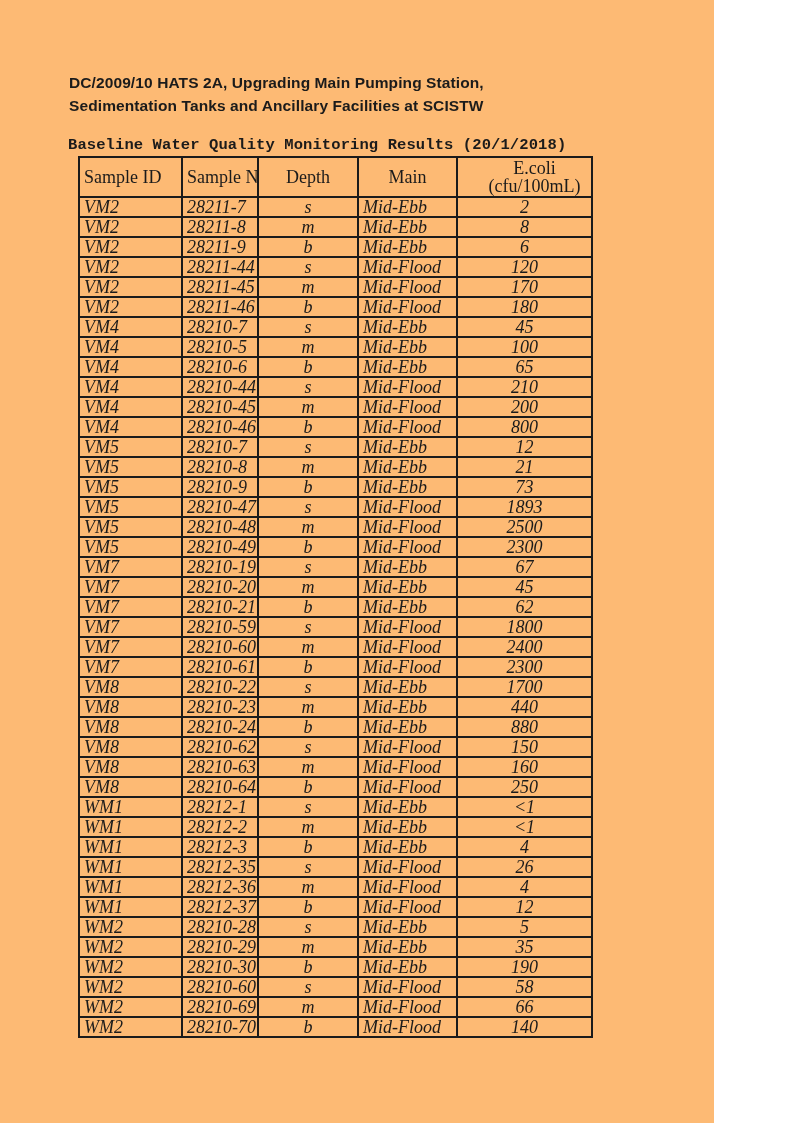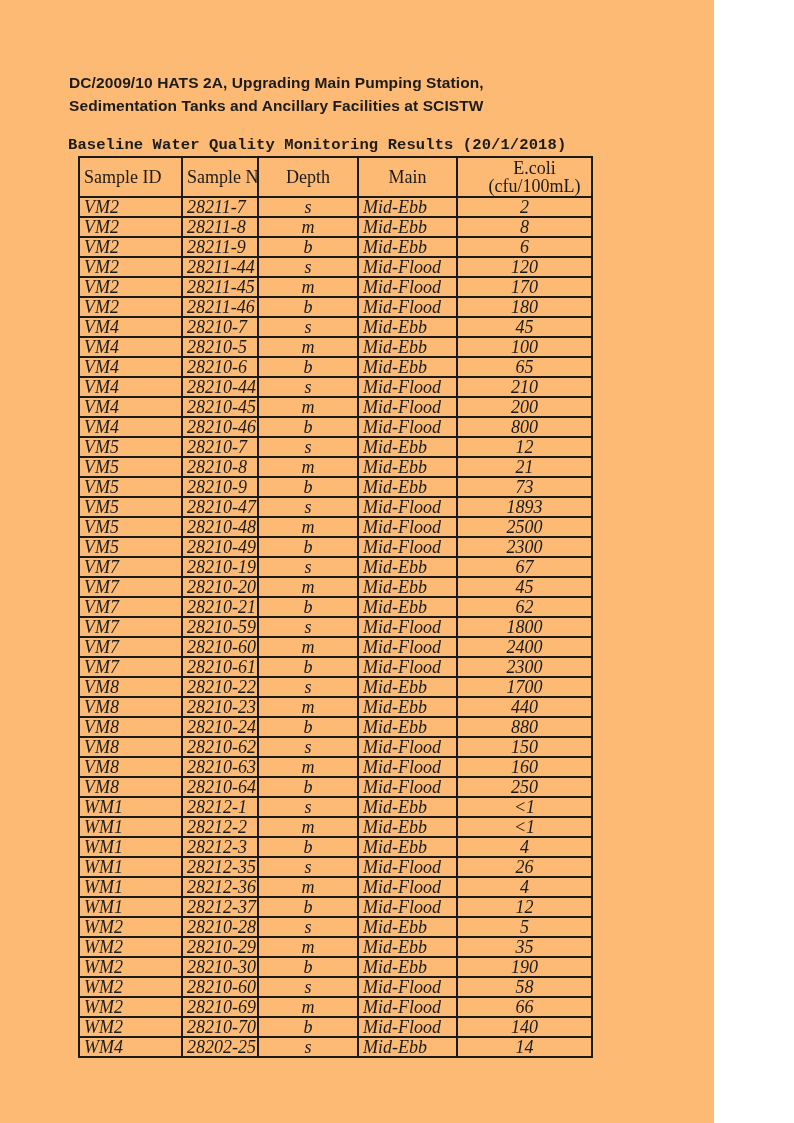--- a/index.html
+++ b/index.html
@@ -379,23 +379,16 @@
           <td class="al">Mid-Flood</td>
           <td class="ac">66</td>
         </tr>
         <tr>
           <td class="al">WM2</td>
           <td class="al">28210-70</td>
           <td class="ac">b</td>
           <td class="al">Mid-Flood</td>
           <td class="ac">140</td>
         </tr>
-        <tr>
-          <td class="al">WM4</td>
-          <td class="al">28202-25</td>
-          <td class="ac">s</td>
-          <td class="al">Mid-Ebb</td>
-          <td class="ac">14</td>
-        </tr>
       </tbody>
   </table>
 
 </div>
 
 </body></html>

